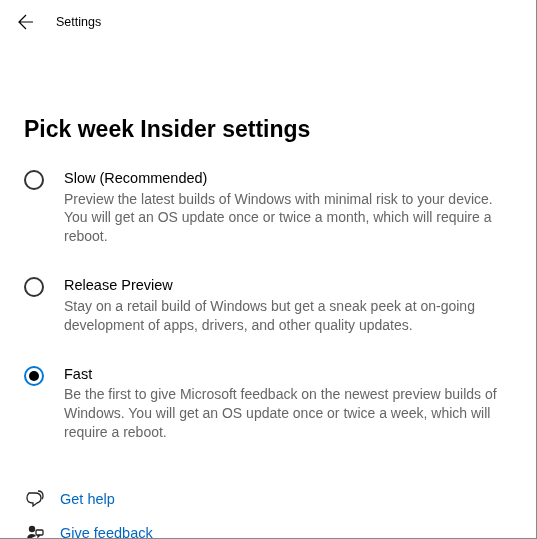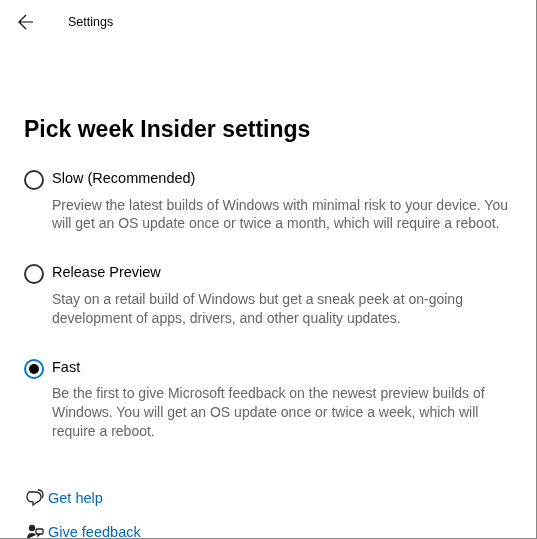--- a/index.html
+++ b/index.html
@@ -11,21 +11,21 @@
     width: 537px;
     height: 539px;
     overflow: hidden;
     border-right: 1px solid #888;
     border-bottom: 1px solid #888;
   }
   .header {
     display: flex;
     align-items: center;
     padding: 14px 10px 10px 18px;
-    gap: 34px;
+    gap: 22px;
   }
   .back-icon {
     width: 16px;
     height: 16px;
     display: flex;
     align-items: center;
     justify-content: center;
     cursor: pointer;
   }
   .header-title {
@@ -41,21 +41,21 @@
     margin: 50px 0 26px 0;
   }
   .radio-group {
     display: flex;
     flex-direction: column;
     gap: 30px;
   }
   .radio-item {
     display: flex;
     align-items: flex-start;
-    gap: 8px;
+    gap: 20px;
     cursor: pointer;
   }
   .radio-circle {
     flex: 0 0 auto;
     width: 20px;
     height: 20px;
     border-radius: 50%;
     border: 2px solid #333;
     display: flex;
     align-items: center;
@@ -77,33 +77,33 @@
   .radio-label {
     font-size: 14.5px;
     font-weight: 400;
     color: #000;
     line-height: 1.35;
   }
   .radio-desc {
     font-size: 14px;
     color: #666;
     line-height: 1.35;
-    margin-top: 7px;
+    margin-top: 1px;
   }
   .links {
     display: flex;
     flex-direction: column;
     gap: 16px;
     margin-top: 48px;
     padding-left: 2px;
   }
   .link-row {
     display: flex;
     align-items: center;
-    gap: 4px;
+    gap: 16px;
     cursor: pointer;
   }
   .link-icon {
     width: 18px;
     height: 18px;
     display: flex;
     align-items: center;
     justify-content: center;
   }
   .link-text {

